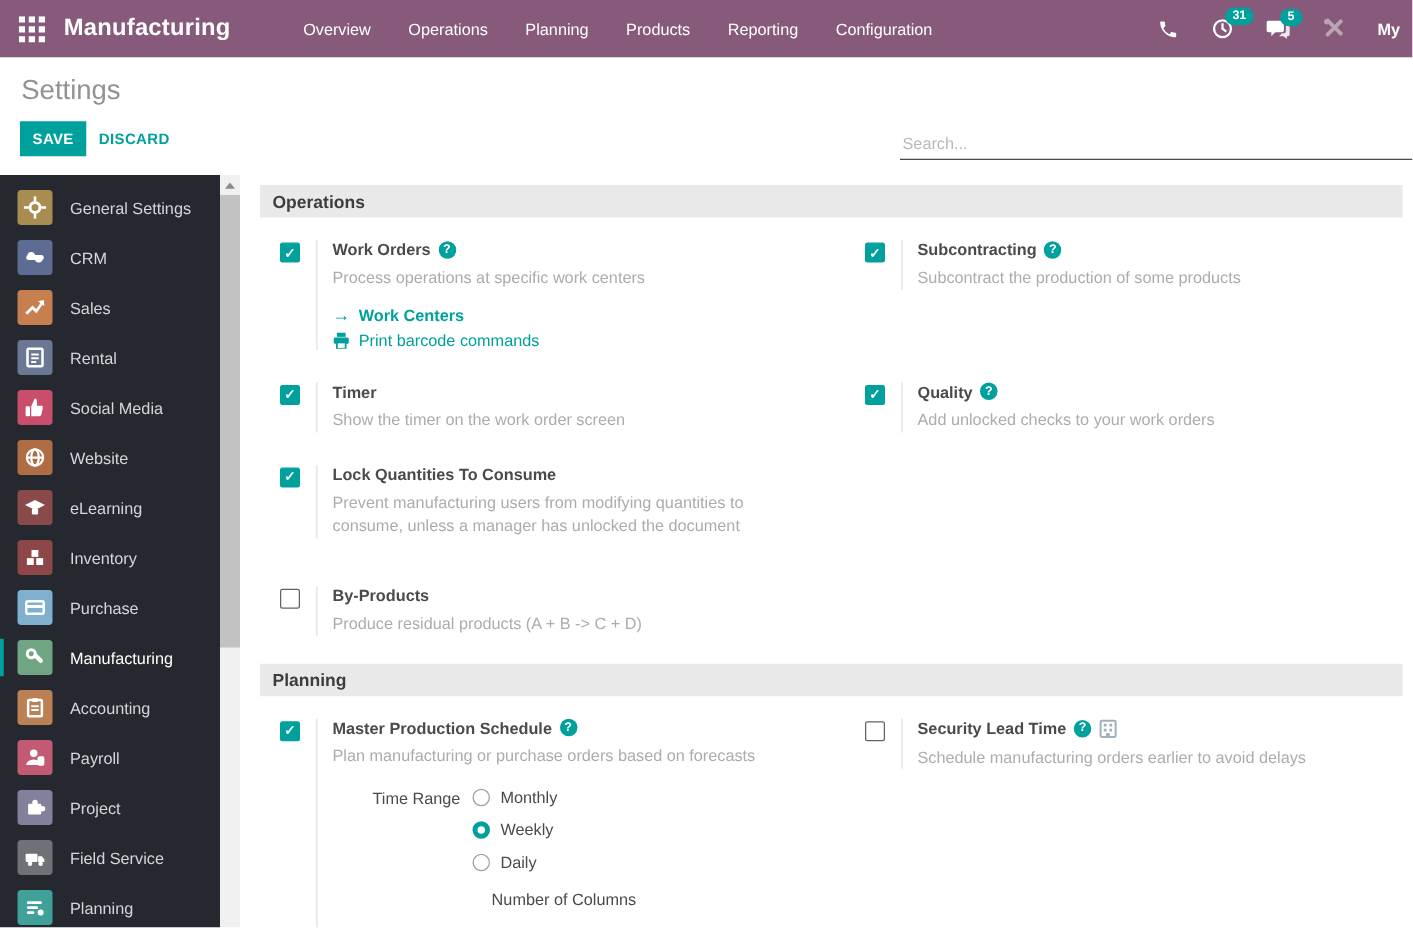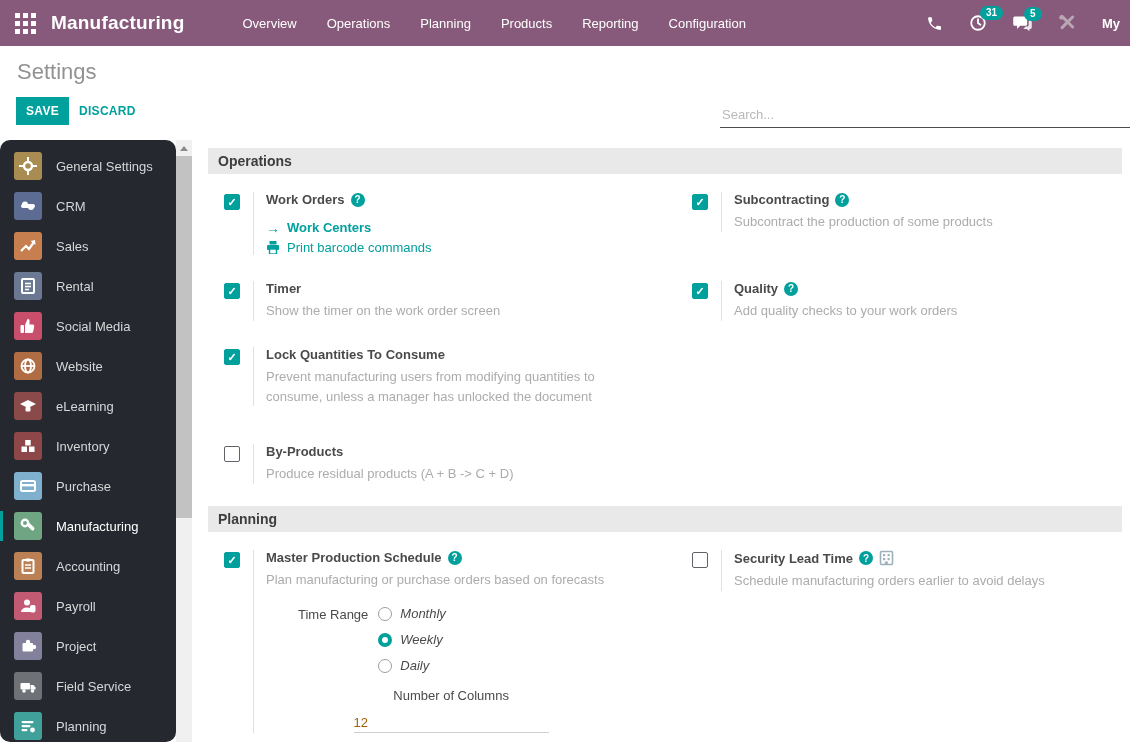--- a/index.html
+++ b/index.html
@@ -29,21 +29,21 @@
                  color:#00A09D; font-size:12px; font-weight:bold; font-family:inherit;
                  letter-spacing:.3px; cursor:pointer; }
   .search-box { position:absolute; right:0; top:56px; width:410px; }
   .search-box input { width:100%; border:none; border-bottom:1px solid #4c4c4c;
                       font-size:13px; padding:5px 2px; outline:none; color:#555;
                       font-family:Liberation Sans, sans-serif; }
   .search-box input::placeholder { color:#b9b9b9; }
 
   
   .content { display:flex; height:602px; }
-  .sidebar { width:176px; background:#25292F; padding-top:6px; flex:none; overflow:hidden;border-radius:10px; }
+  .sidebar { width:176px; background:#25292F; padding-top:6px; flex:none; overflow:hidden; }
   .side-item { height:40px; display:flex; align-items:center; gap:14px; padding-left:14px;
                color:#d4d6d8; font-size:13px; cursor:pointer; position:relative; }
   .side-item.active { color:#fff; }
   .side-item.active::before { content:""; position:absolute; left:0; top:5px; bottom:5px;
                width:3px; background:#00A09D; }
   .side-icon { width:28px; height:28px; border-radius:3px; flex:none;
                display:flex; align-items:center; justify-content:center; }
 
   .scrollstrip { width:16px; background:#f0f0f0; position:relative; flex:none; }
   .scroll-up { height:16px; display:flex; align-items:center; justify-content:center; cursor:pointer; }
@@ -75,21 +75,21 @@
   .links { margin-top:13px; }
   .slink { display:flex; align-items:center; gap:7px; color:#00A09D; font-size:13px;
            margin-top:5px; cursor:pointer; }
   .slink.bold { font-weight:bold; }
   .arrow-glyph { font-weight:bold; font-size:14px; line-height:1; }
 
   .subfields { margin-top:16px; font-size:13px; color:#4a4a4a;margin-left:32px; }
   .tr-row { display:flex; }
   .tr-label { margin-right:10px; padding-top:1px; }
   .radio-col { display:flex; flex-direction:column; gap:11px; }
-  .radio-opt { display:flex; align-items:flex-end; gap:8px; cursor:pointer;font-style:italic; }
+  .radio-opt { display:flex; align-items:flex-end; gap:8px; cursor:pointer; }
   .radio { width:14px; height:14px; border:1px solid #9aa0a6; border-radius:50%;
            background:#fff; flex:none; }
   .radio.checked { border:4.5px solid #00A09D; }
   .cols-row { display:flex; align-items:center; gap:10px; margin-top:15px;flex-direction:column; }
   .cols-row input { width:195px; border:none; border-bottom:1px solid #d0d0d0; font-size:13px;
                     color:#a16207; padding:2px 0; outline:none; font-family:inherit; }
 
   svg { display:block; }
 </style>
 </head>
@@ -331,20 +331,21 @@
 
     <div class="settings-grid">
 
       <div class="setting" style="grid-column:1; grid-row:1;">
         <span class="cb checked"></span>
         <div class="pane">
           <div class="setting-label">
             <span>Work Orders</span>
             <span class="help">?</span>
           </div>
+          <div class="setting-desc">Process operations at specific work centers</div>
           <div class="links">
             <div class="slink bold">
               <span class="arrow-glyph">→</span>
               <span>Work Centers</span>
             </div>
             <div class="slink">
               <span>
                 <svg width="14" height="13" viewBox="0 0 14 13" fill="#00A09D">
                     <rect x="3.5" y="0" width="7" height="3.5"></rect>
                     <rect x="1" y="4" width="12" height="5" rx="1"></rect>
@@ -378,21 +379,21 @@
         </div>
       </div>
 
       <div class="setting" style="grid-column:2; grid-row:2;">
         <span class="cb checked"></span>
         <div class="pane">
           <div class="setting-label">
             <span>Quality</span>
             <span class="help">?</span>
           </div>
-          <div class="setting-desc">Add quality checks to your work orders</div>
+          <div class="setting-desc">Add unlocked checks to your work orders</div>
         </div>
       </div>
 
       <div class="setting" style="grid-column:1; grid-row:3; margin-bottom:38px;">
         <span class="cb checked"></span>
         <div class="pane">
           <div class="setting-label">
             <span>Lock Quantities To Consume</span>
           </div>
           <div class="setting-desc">Prevent manufacturing users from modifying quantities to consume, unless a manager has unlocked the document</div>

